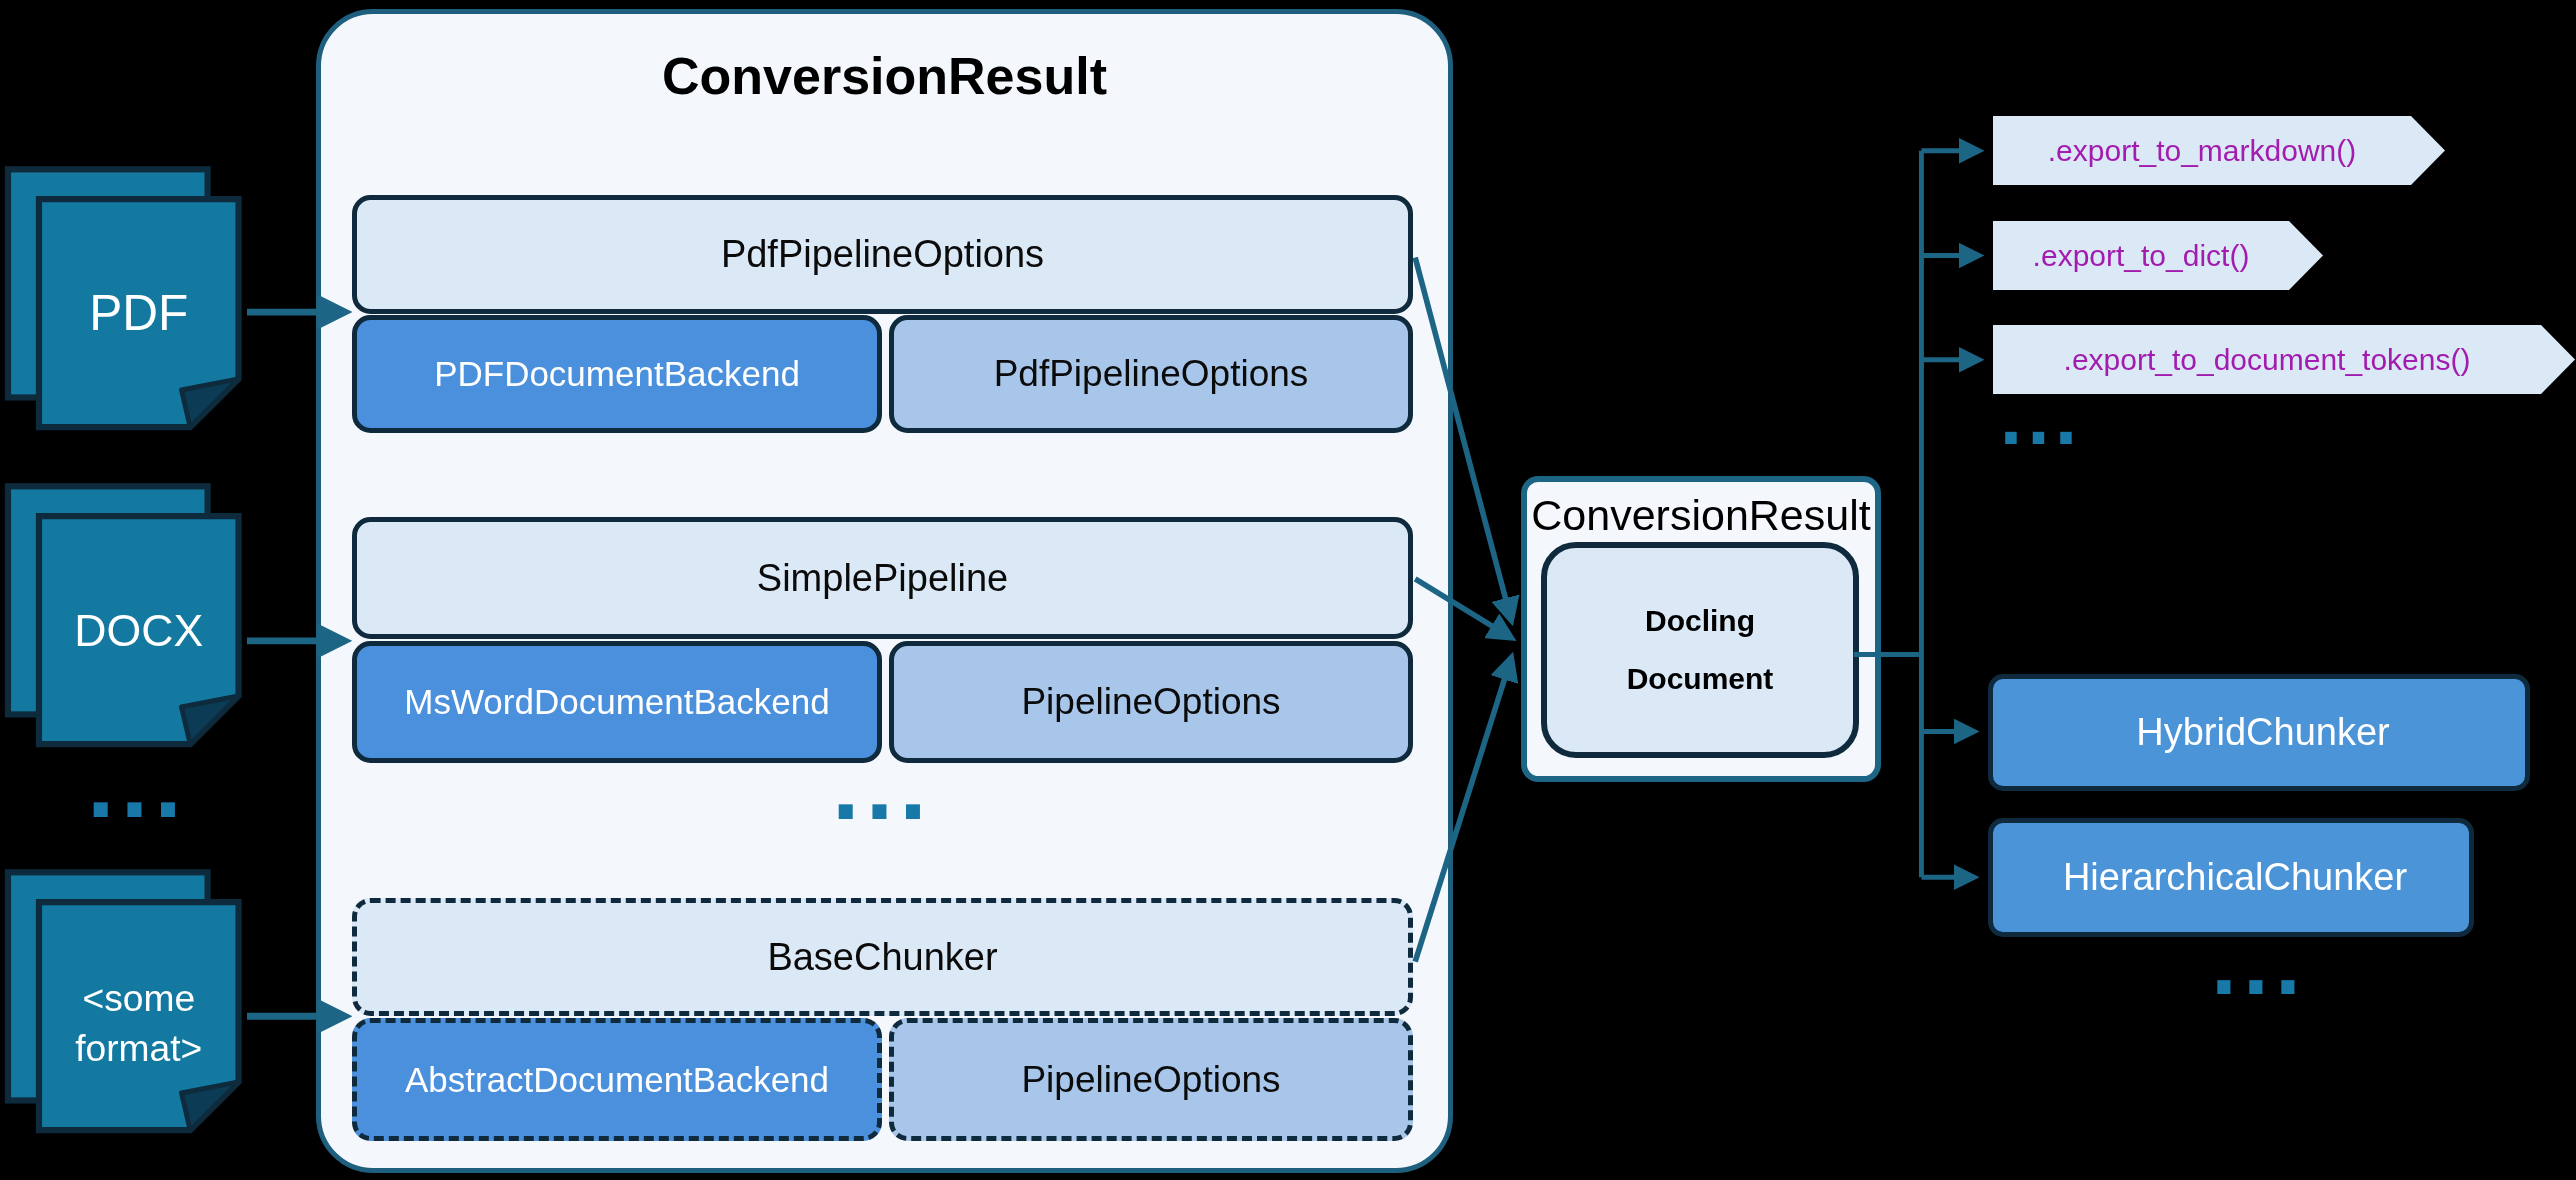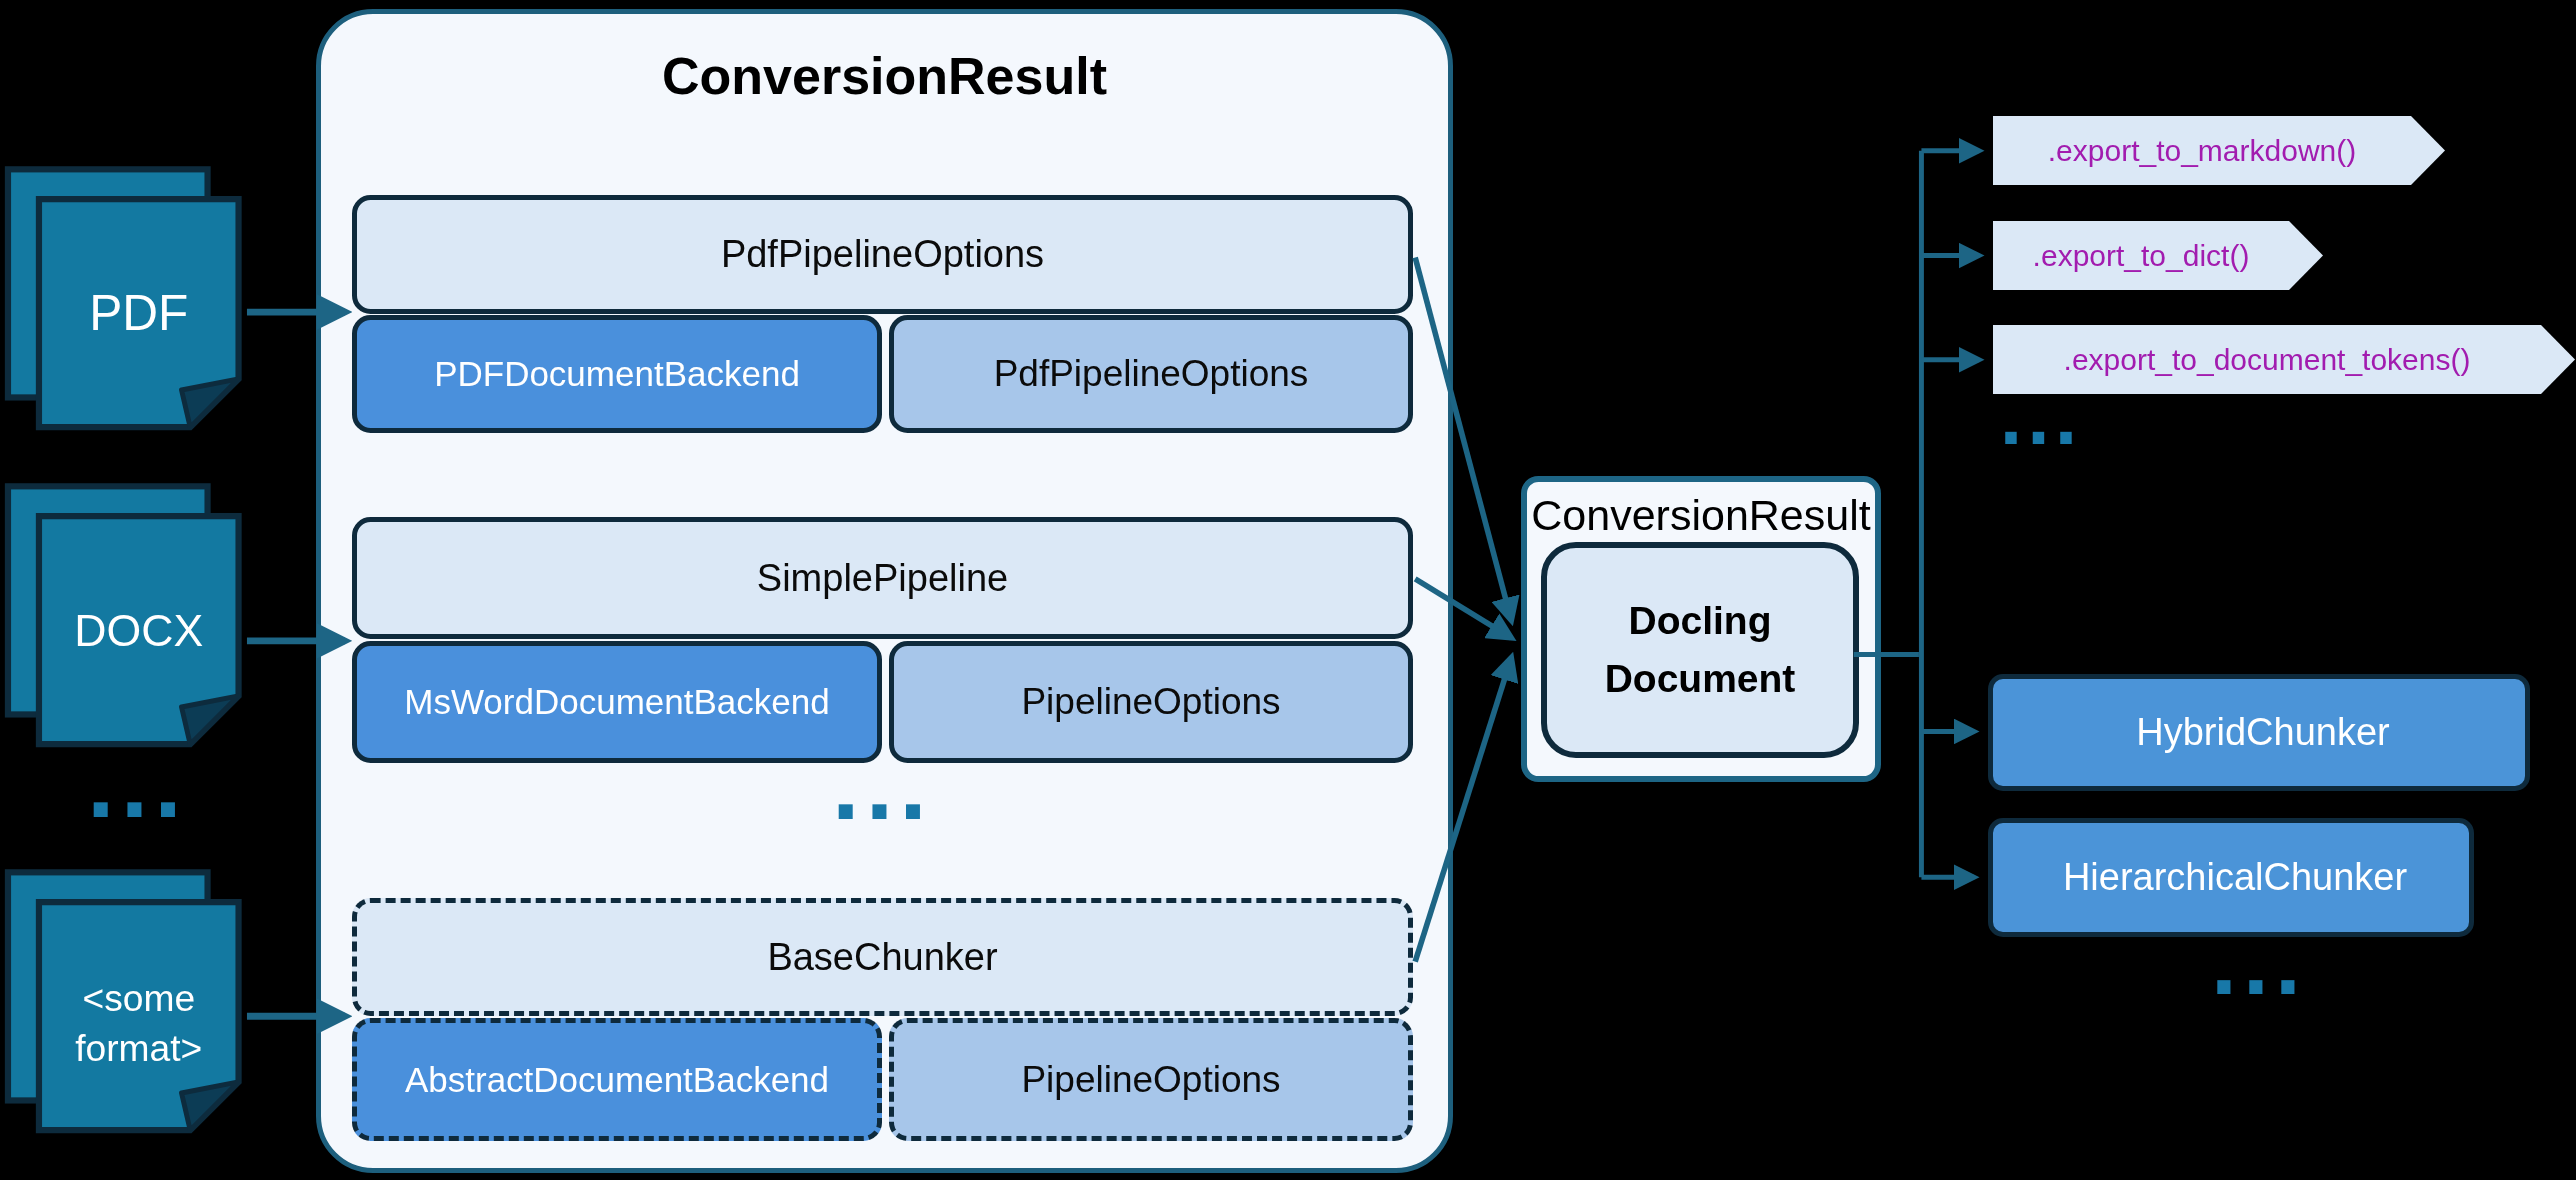--- a/index.html
+++ b/index.html
@@ -15,21 +15,21 @@
   .lbl{width:100%;text-align:center;}
   .converter{background:#f4f8fd;border:5.6px solid #1d5f7d;border-radius:57px;}
   .title{font-size:52px;font-weight:bold;color:#000;text-align:center;line-height:62px;}
   .grouplbl{font-size:38px;}
   .backlbl{font-size:35px;}
   .optlbl{font-size:37px;}
   .cr-outer{background:#f4f8fd;border:6.2px solid #1d6585;border-radius:17.4px;}
   .cr-label{font-size:43px;color:#000;text-align:center;}
   .docling{background:#dbe8f6;border:6.8px solid #0e2a3c;border-radius:35px;
            display:flex;flex-direction:column;align-items:center;justify-content:center;
-           font-size:39px;font-weight:bold;color:#000;line-height:58px;}
+           font-size:30px;font-weight:bold;color:#000;line-height:58px;}
   .chev{background:#dbe8f6;color:#a21caf;font-size:30px;display:flex;align-items:center;justify-content:center;
         clip-path:polygon(0 0, calc(100% - 34px) 0, 100% 50%, calc(100% - 34px) 100%, 0 100%);
         padding-right:34px;}
   .chunklbl{font-size:38px;}
   .dots{color:#1878a8;font-weight:bold;text-align:center;overflow:visible;}
   .dots-big{font-size:99px;line-height:99px;letter-spacing:6.2px;}
   .dots-med{font-size:93px;line-height:93px;letter-spacing:6.2px;}
   .dots-sm{font-size:81px;line-height:81px;letter-spacing:5px;}
   svg{display:block;}
   .overlay{position:absolute;left:0;top:0;z-index:6;pointer-events:none;}

